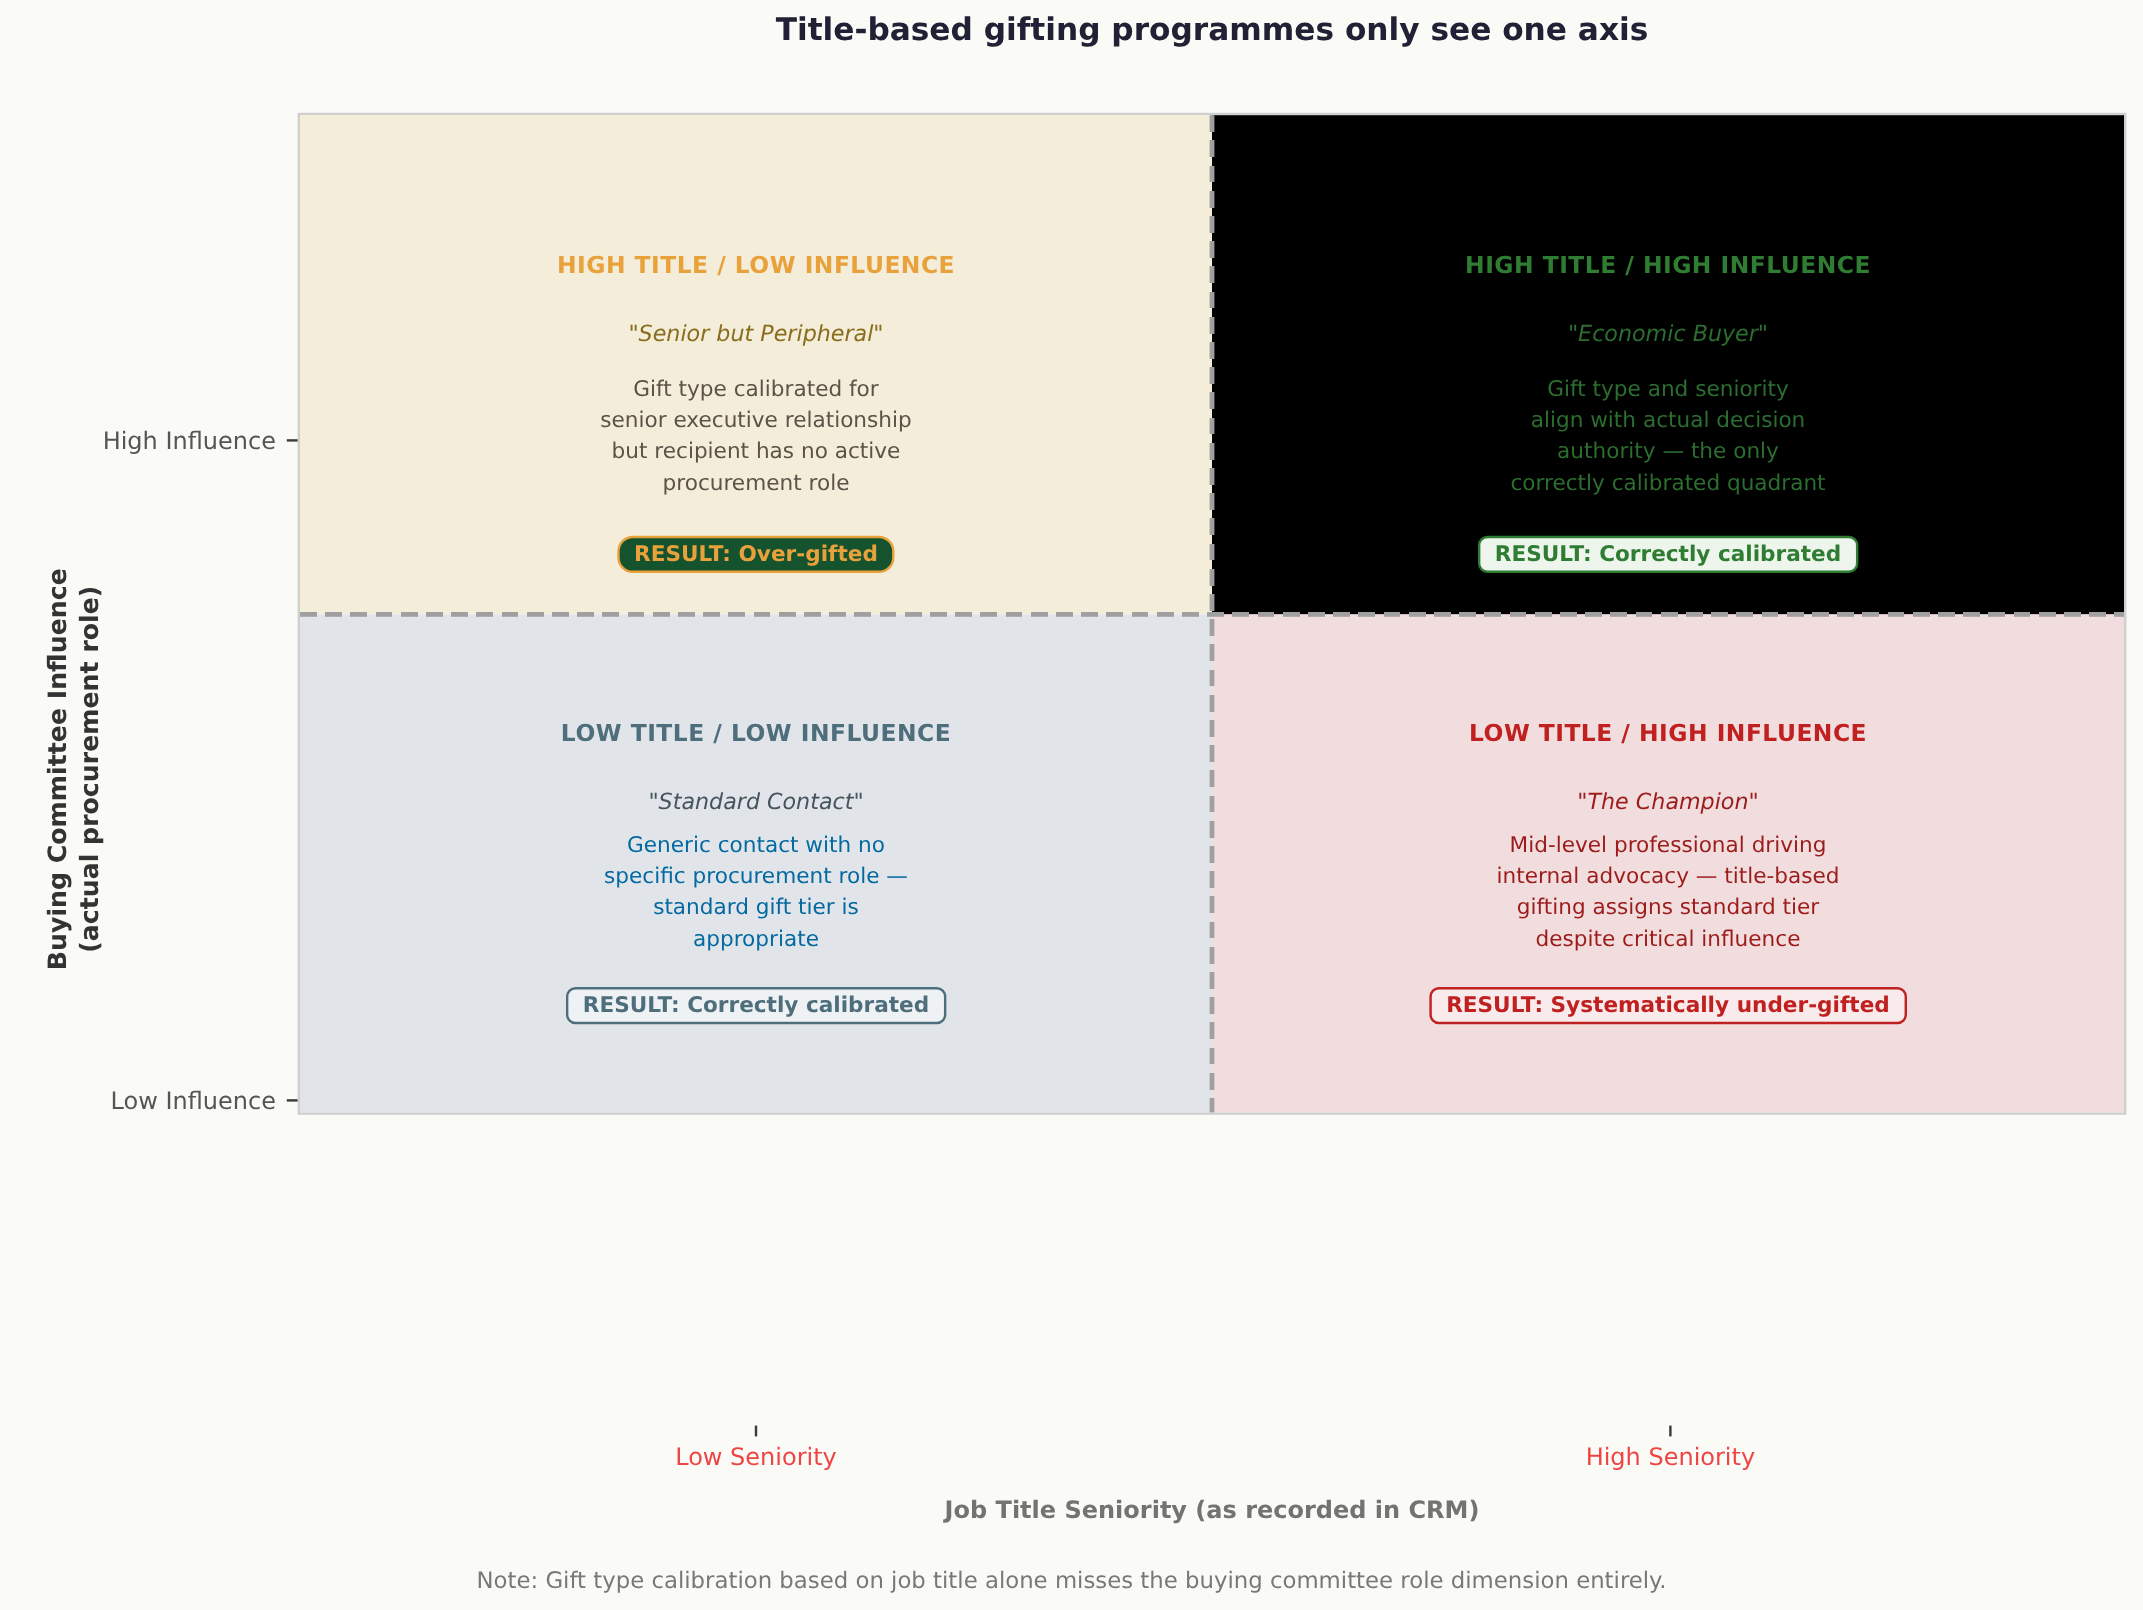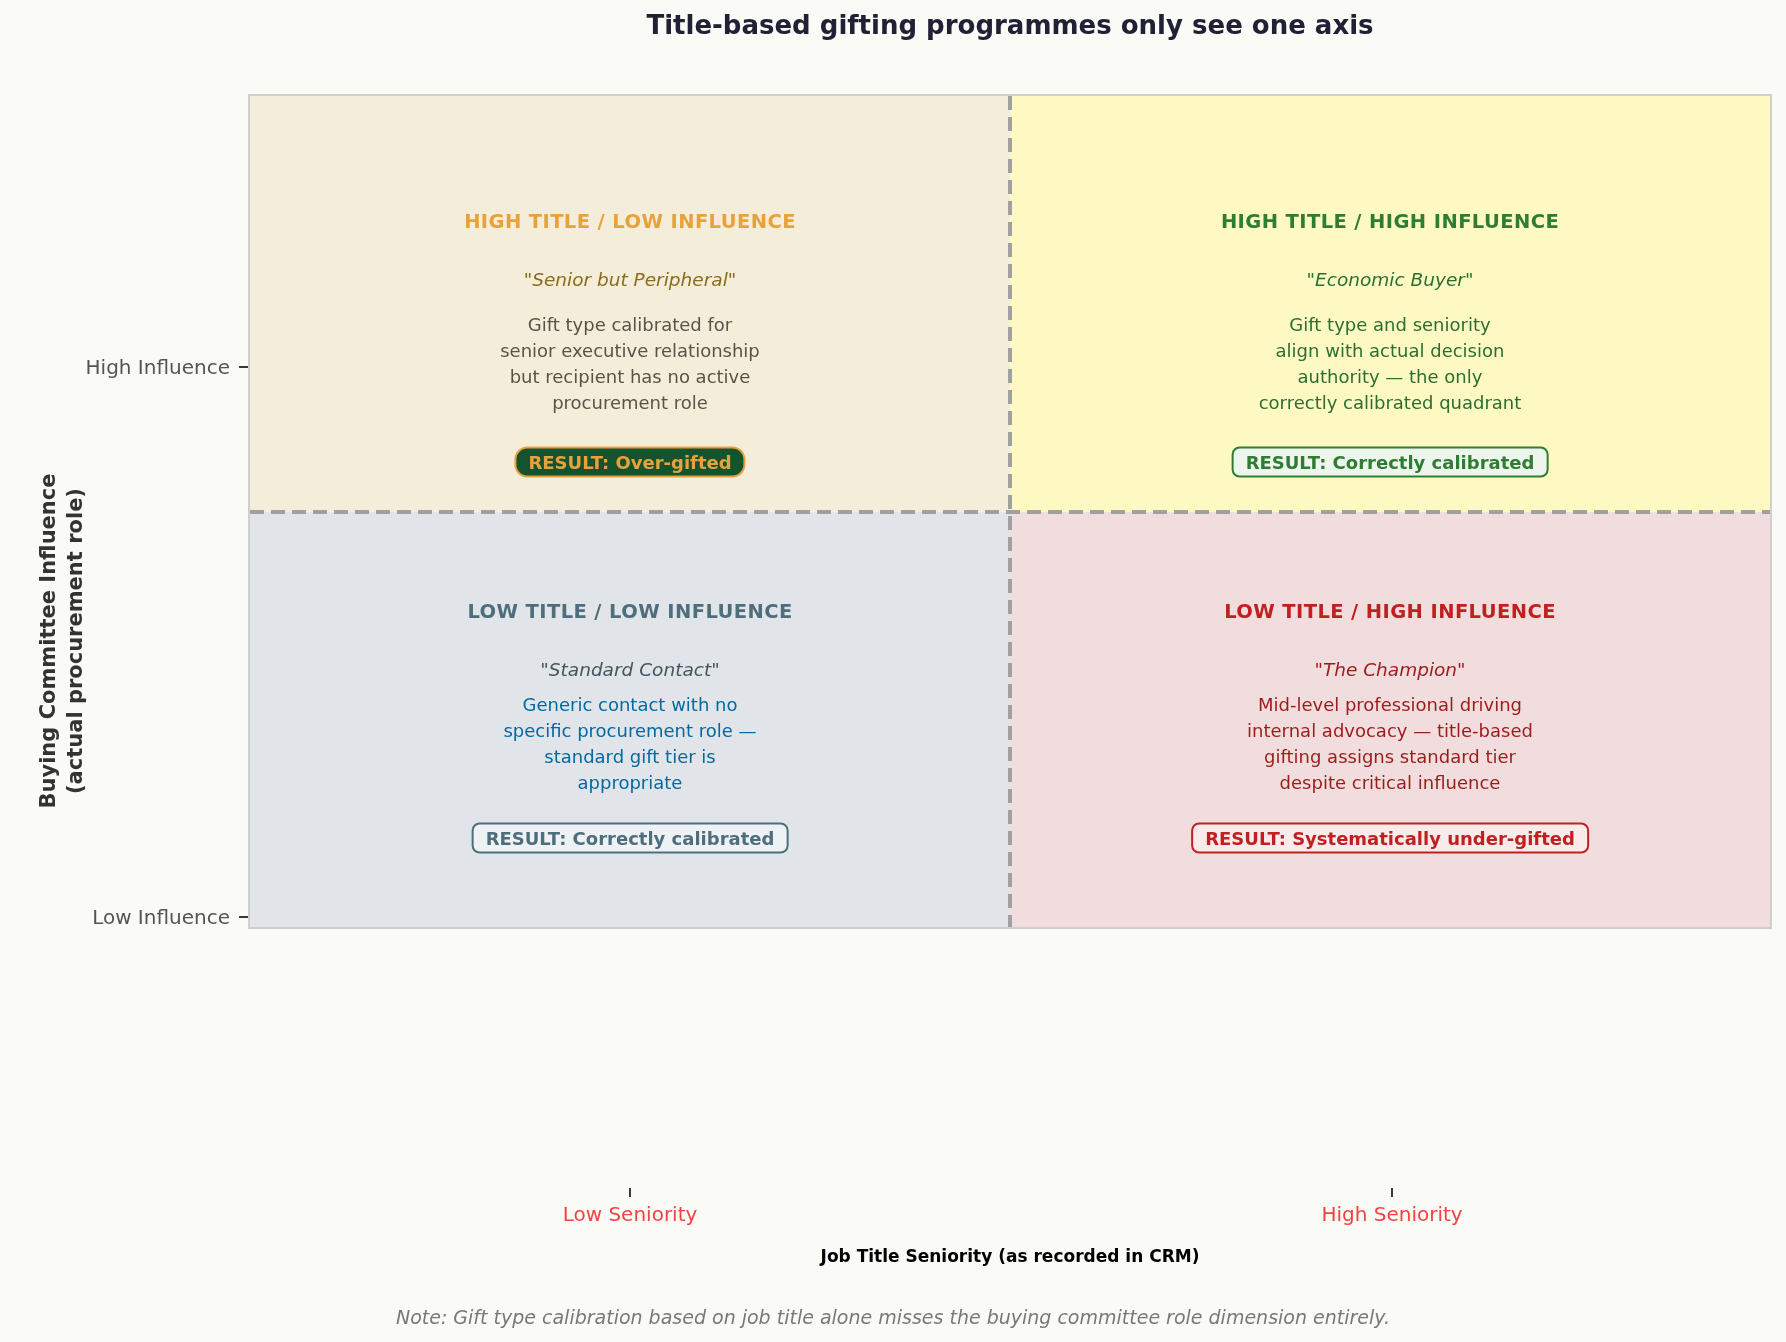--- a/index.html
+++ b/index.html
@@ -63,31 +63,31 @@
     font-size:20px; color:#ef4444; white-space:nowrap;
   }
   .x-ticklabel.t1 { left:630px; } .x-ticklabel.t2 { left:1392px; }
   .y-ticklabel {
     position:absolute; right:1556px; transform:translateY(-50%);
     font-size:20px; color:#555555; white-space:nowrap;
   }
   .y-ticklabel.t1 { top:367px; } .y-ticklabel.t2 { top:917px; }
   .x-axis-label {
     position:absolute; left:248px; top:1246px; width:1524px;
-    text-align:center; font-size:17px; font-weight:bold; color:#000000;
+    text-align:center; font-size:20px; font-weight:bold; color:#737373;
   }
   .y-axis-label {
     position:absolute; left:62px; top:641px;
     transform:translate(-50%,-50%) rotate(-90deg);
     font-size:21px; font-weight:bold; color:#333333;
     text-align:center; line-height:27px; white-space:nowrap;
   }
   .footnote {
     position:absolute; left:0; top:1306px; width:1786px;
-    text-align:center; font-size:19px; font-style:italic; color:#787878;
+    text-align:center; font-size:19px; color:#787878;
   }
 </style>
 </head>
 <body>
 
 <div class="fig">
 
   <div class="fig-title">
     <span style="display:block">Title-based gifting programmes only see one axis</span>
   </div>
@@ -102,21 +102,21 @@
     <div class="quad q-tl pos-top" style="background: rgb(243, 237, 218);">
       <div class="q-el q-title" style="color: rgb(233, 162, 59);">HIGH TITLE / LOW INFLUENCE</div>
       <div class="q-el q-sub" style="color: rgb(138, 109, 28);">"Senior but Peripheral"</div>
       <div class="q-el q-body" style="color: rgb(92, 82, 72);">Gift type calibrated for
 senior executive relationship
 but recipient has no active
 procurement role</div>
       <div class="q-badge" style="color: rgb(233, 162, 59); border-color: rgb(233, 162, 59); background: #14532d; border-radius: 13px;">RESULT: Over-gifted</div>
     </div>
 
-    <div class="quad q-tr pos-top" style="background: #fef9c3;">
+    <div class="quad q-tr pos-top" style="background: #000000;">
       <div class="q-el q-title" style="color: rgb(46, 125, 50);">HIGH TITLE / HIGH INFLUENCE</div>
       <div class="q-el q-sub" style="color: rgb(44, 110, 47);">"Economic Buyer"</div>
       <div class="q-el q-body" style="color: rgb(44, 110, 47);">Gift type and seniority
 align with actual decision
 authority — the only
 correctly calibrated quadrant</div>
       <div class="q-badge" style="color: rgb(46, 125, 50); border-color: rgb(46, 125, 50); background: rgb(238, 245, 237);">RESULT: Correctly calibrated</div>
     </div>
 
     <div class="quad q-bl pos-bot" style="background: rgb(225, 229, 233);">

